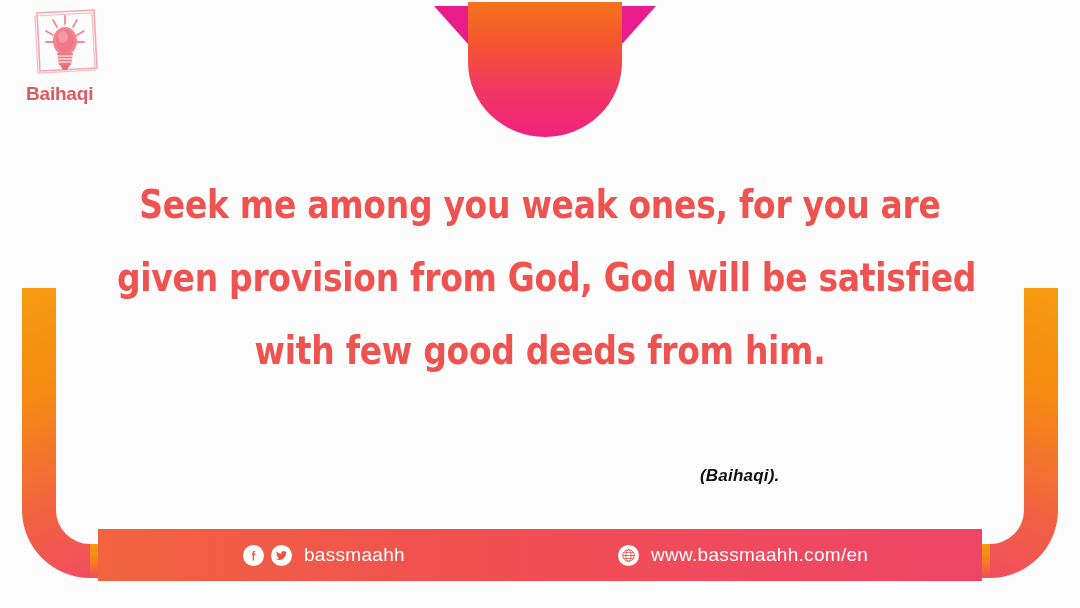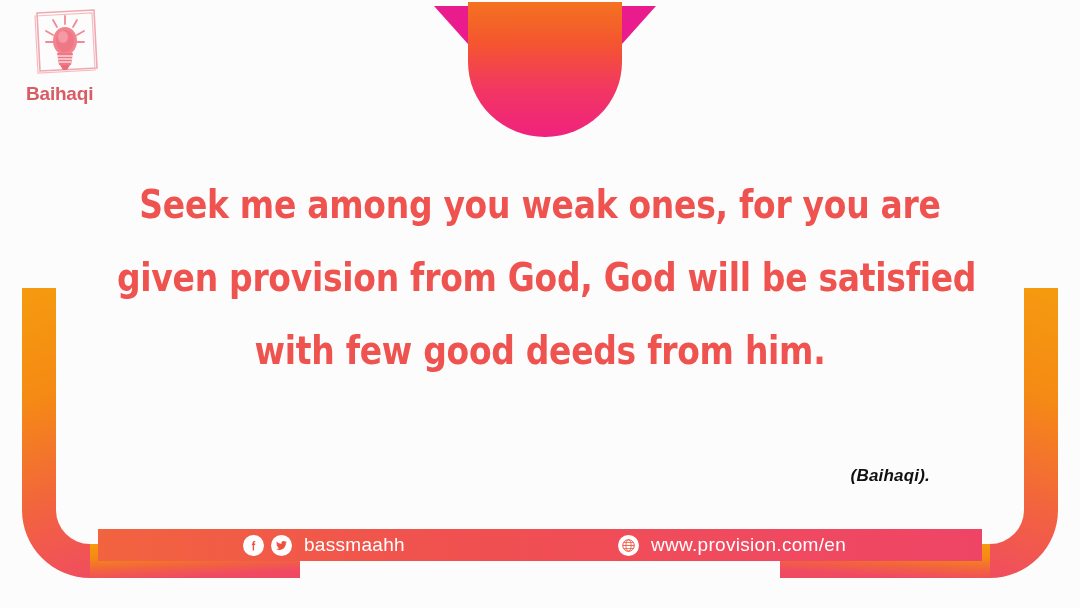--- a/index.html
+++ b/index.html
@@ -70,33 +70,33 @@
     transform:scaleX(0.94);
     transform-origin:center top;
   }
   #quote .line { display:block; white-space:nowrap; }
 
   
   #attribution {
     position:absolute;
     left:700px; top:466px;
     width:230px;
-    text-align:right;
+    text-align:left;
     font-size:17px;
     font-weight:bold;
     font-style:italic;
     color:#111111;
     letter-spacing:0.2px;
   }
 
   
   #footer-bar {
     position:absolute;
     left:98px; top:529px;
-    width:884px; height:32px;
+    width:884px; height:52px;
     background:linear-gradient(90deg,#f2633f 0%, #f05050 42%, #f04a5e 72%, #ee4566 100%);
     display:flex;
     align-items:center;
   }
   .footer-group {
     display:flex;
     align-items:center;
     position:absolute;
   }
   #footer-social { left:145px; }
@@ -236,18 +236,18 @@
     <div class="footer-group" id="footer-site">
       <span class="badge">
         <svg width="15" height="15" viewBox="0 0 24 24" xmlns="http://www.w3.org/2000/svg">
           <circle cx="12" cy="12" r="9.2" fill="none" stroke="#f0513f" stroke-width="1.6"></circle>
           <ellipse cx="12" cy="12" rx="4.2" ry="9.2" fill="none" stroke="#f0513f" stroke-width="1.4"></ellipse>
           <line x1="2.8" y1="12" x2="21.2" y2="12" stroke="#f0513f" stroke-width="1.4"></line>
           <line x1="4.2" y1="7.2" x2="19.8" y2="7.2" stroke="#f0513f" stroke-width="1.2"></line>
           <line x1="4.2" y1="16.8" x2="19.8" y2="16.8" stroke="#f0513f" stroke-width="1.2"></line>
         </svg>
       </span>
-      <span class="footer-text">www.provision.com/en</span>
+      <span class="footer-text">www.bassmaahh.com/en</span>
     </div>
 
   </div>
 
 </div>
 
 </body></html>

